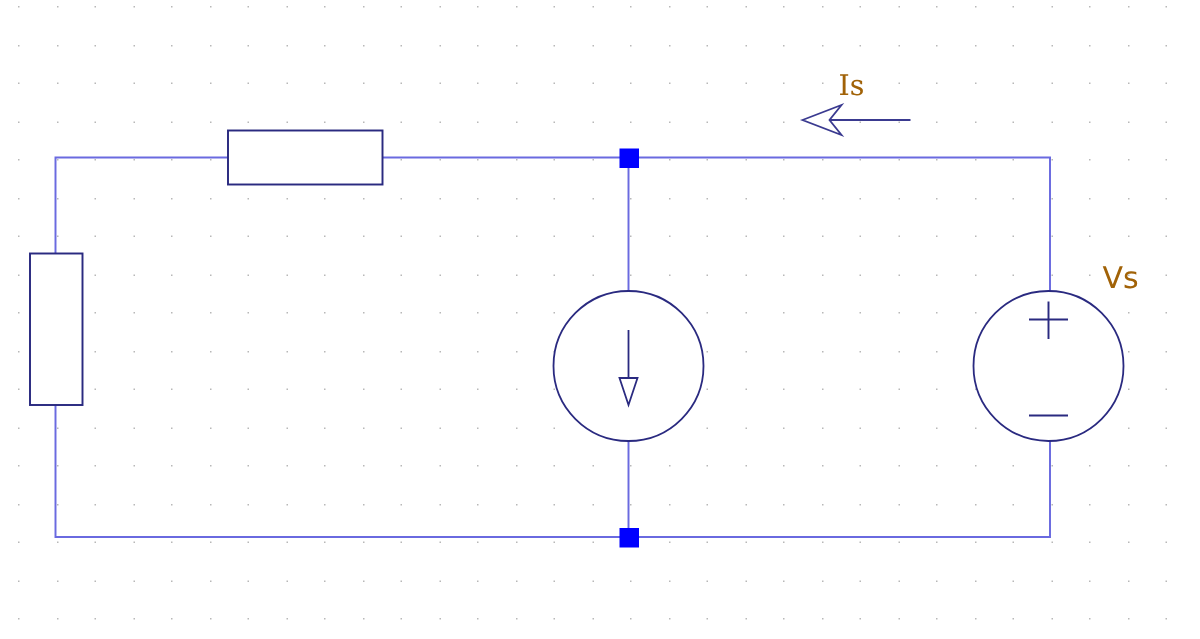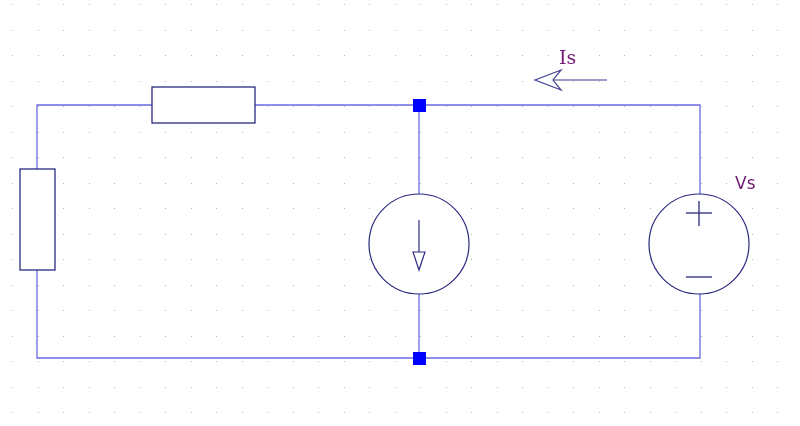--- a/index.html
+++ b/index.html
@@ -1,20 +1,20 @@
 <!DOCTYPE html>
 <html><head>
 <meta charset="utf-8">
 <style>
   html, body { margin: 0; padding: 0; background: #ffffff; }
   body { width: 800px; height: 426px; overflow: hidden; position: relative; }
   #canvas { position: absolute; left: 0; top: 0; width: 800px; height: 426px; }
-  .lbl { position: absolute; font-family: "DejaVu Sans", sans-serif; color: #701a75; }
+  .lbl { position: absolute; font-family: "DejaVu Sans", sans-serif; color: #a16207; }
   .lbl-is { left: 559px; top: 46px; font-family: "DejaVu Serif", serif; font-size: 19px; }
-  .lbl-vs { left: 735px; top: 173px; font-size: 17px; }
+  .lbl-vs { left: 735px; top: 173px; font-size: 20px; }
 </style>
 </head>
 <body>
 
 <svg id="canvas" width="800" height="426" viewBox="0 0 800 426" xmlns="http://www.w3.org/2000/svg">
   <g id="grid">
       <rect x="12" y="4" width="1" height="1" fill="#b8b8b8"></rect>
       <rect x="38" y="4" width="1" height="1" fill="#b8b8b8"></rect>
       <rect x="63" y="4" width="1" height="1" fill="#b8b8b8"></rect>
       <rect x="89" y="4" width="1" height="1" fill="#b8b8b8"></rect>

